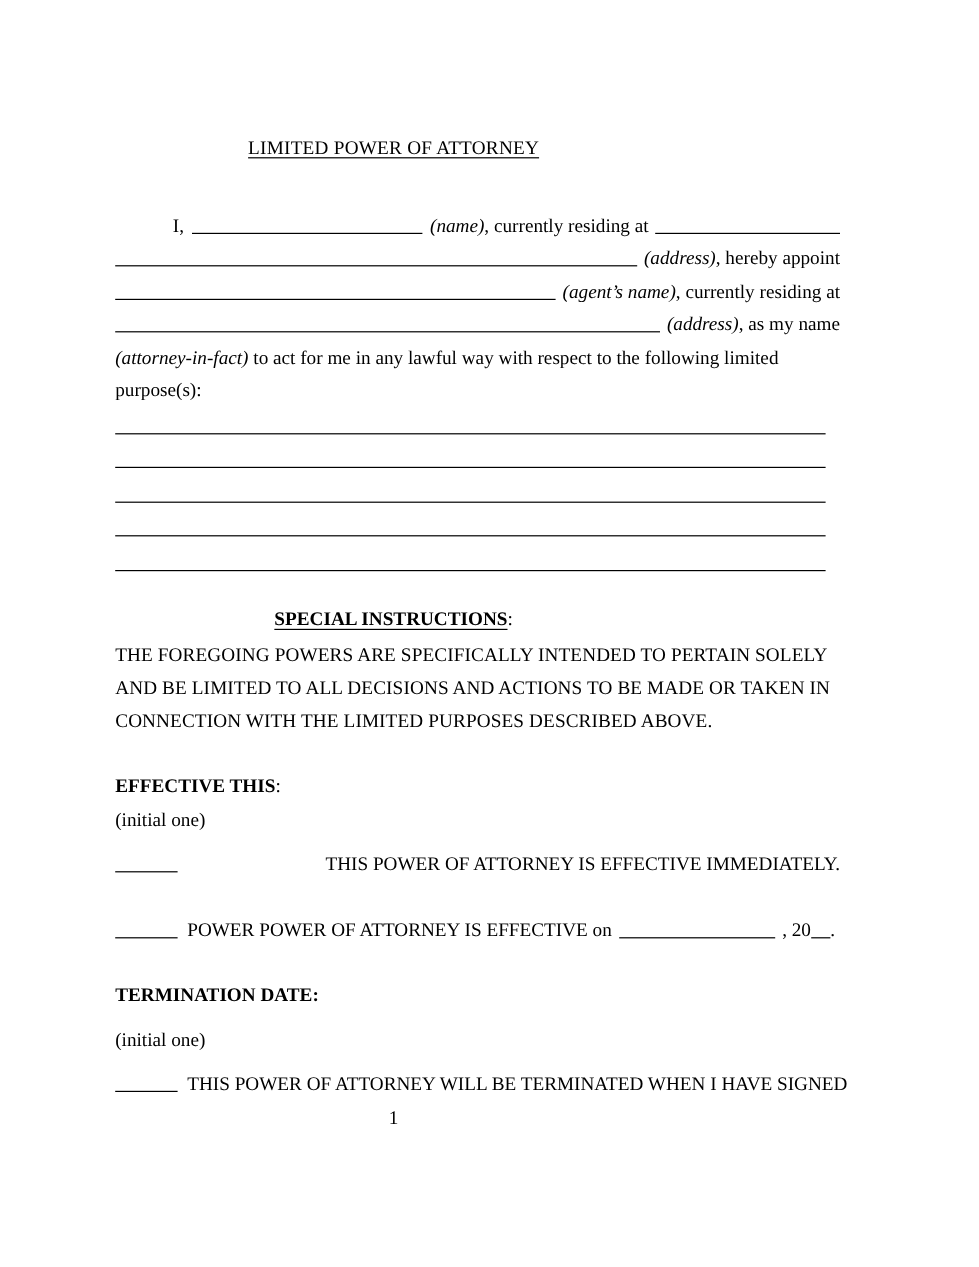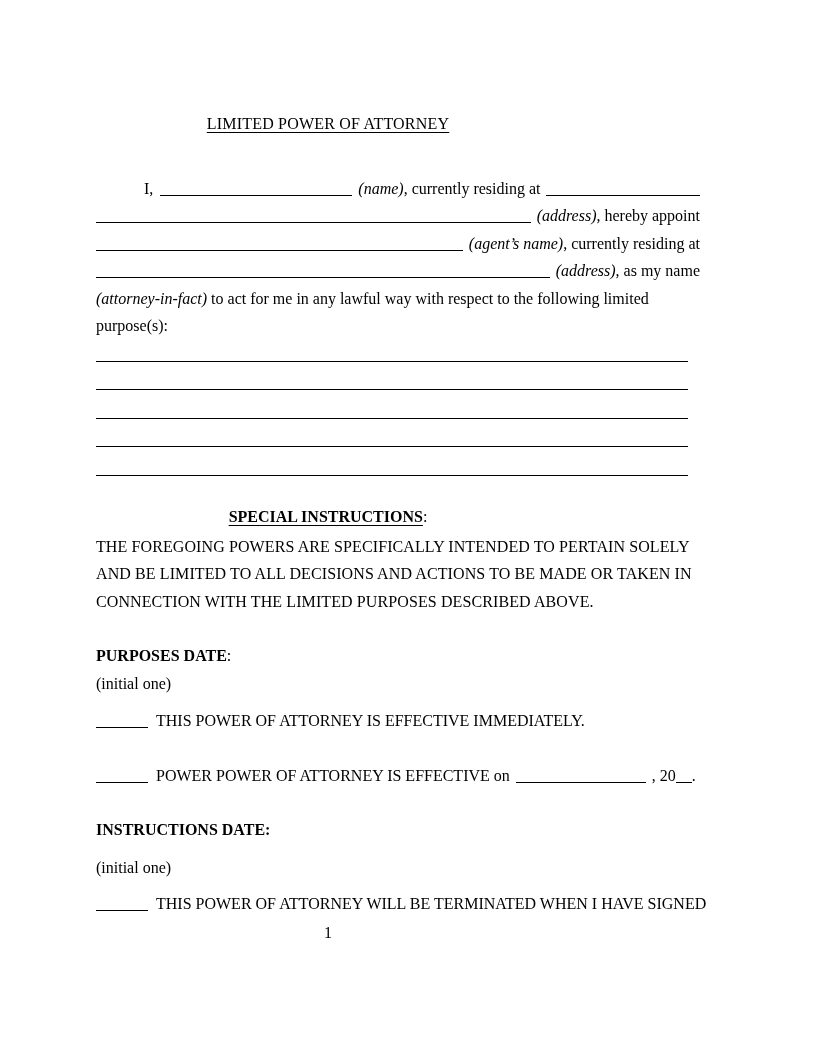--- a/index.html
+++ b/index.html
@@ -63,21 +63,21 @@
   .rules { margin-top: 21px; width: 592px; }
   .rule {
     height: 27.5px;
     border-top: 1.5px solid #000;
   }
   .special-heading { margin-top: 0; line-height: 27.5px; }
   .foregoing { margin-top: 2px; letter-spacing: 0.1px; }
   .section-heading { margin-top: 27px; line-height: 27.5px; }
   .note-line { margin-top: 0; line-height: 27.5px; }
   .note-line-t { margin-top: 10px; line-height: 27.5px; }
-  .option-1 { margin-top: 10px; }
+  .option-1 { margin-top: 10px; justify-content: space-between; }
   .option-2 { margin-top: 27px; }
   .option-3 { margin-top: 9px; }
   .page-number { margin-top: 1px; line-height: 27.5px; }
 </style>
 </head>
 <body>
 
 <div class="content">
 
   <div class="line centered-full">
@@ -128,40 +128,40 @@
     <span class="bold u">SPECIAL INSTRUCTIONS</span><span>:</span>
   </div>
 
   <div class="foregoing">
     <div class="line">THE FOREGOING POWERS ARE SPECIFICALLY INTENDED TO PERTAIN SOLELY</div>
     <div class="line">AND BE LIMITED TO ALL DECISIONS AND ACTIONS TO BE MADE OR TAKEN IN</div>
     <div class="line">CONNECTION WITH THE LIMITED PURPOSES DESCRIBED ABOVE.</div>
   </div>
 
   <div class="section-heading">
-    <span class="bold">PURPOSES DATE</span><span>:</span>
+    <span class="bold">EFFECTIVE THIS</span><span>:</span>
   </div>
   <div class="note-line">(initial one)</div>
 
   <div class="flexline option-1">
     <span class="blank w52 mr8"></span>
     <span>THIS POWER OF ATTORNEY IS EFFECTIVE IMMEDIATELY.</span>
   </div>
 
   <div class="flexline option-2">
     <span class="blank w52 mr8"></span>
     <span>POWER POWER OF ATTORNEY IS EFFECTIVE on</span>
     <span class="blank w130 ml6 mr6"></span>
     <span>, 20</span>
     <span class="blank w16"></span>
     <span>.</span>
   </div>
 
   <div class="section-heading">
-    <span class="bold">INSTRUCTIONS DATE:</span>
+    <span class="bold">TERMINATION DATE:</span>
   </div>
   <div class="note-line-t">(initial one)</div>
 
   <div class="flexline option-3">
     <span class="blank w52 mr8"></span>
     <span>THIS POWER OF ATTORNEY WILL BE TERMINATED WHEN I HAVE SIGNED</span>
   </div>
 
   <div class="page-number centered-full">1</div>
 

